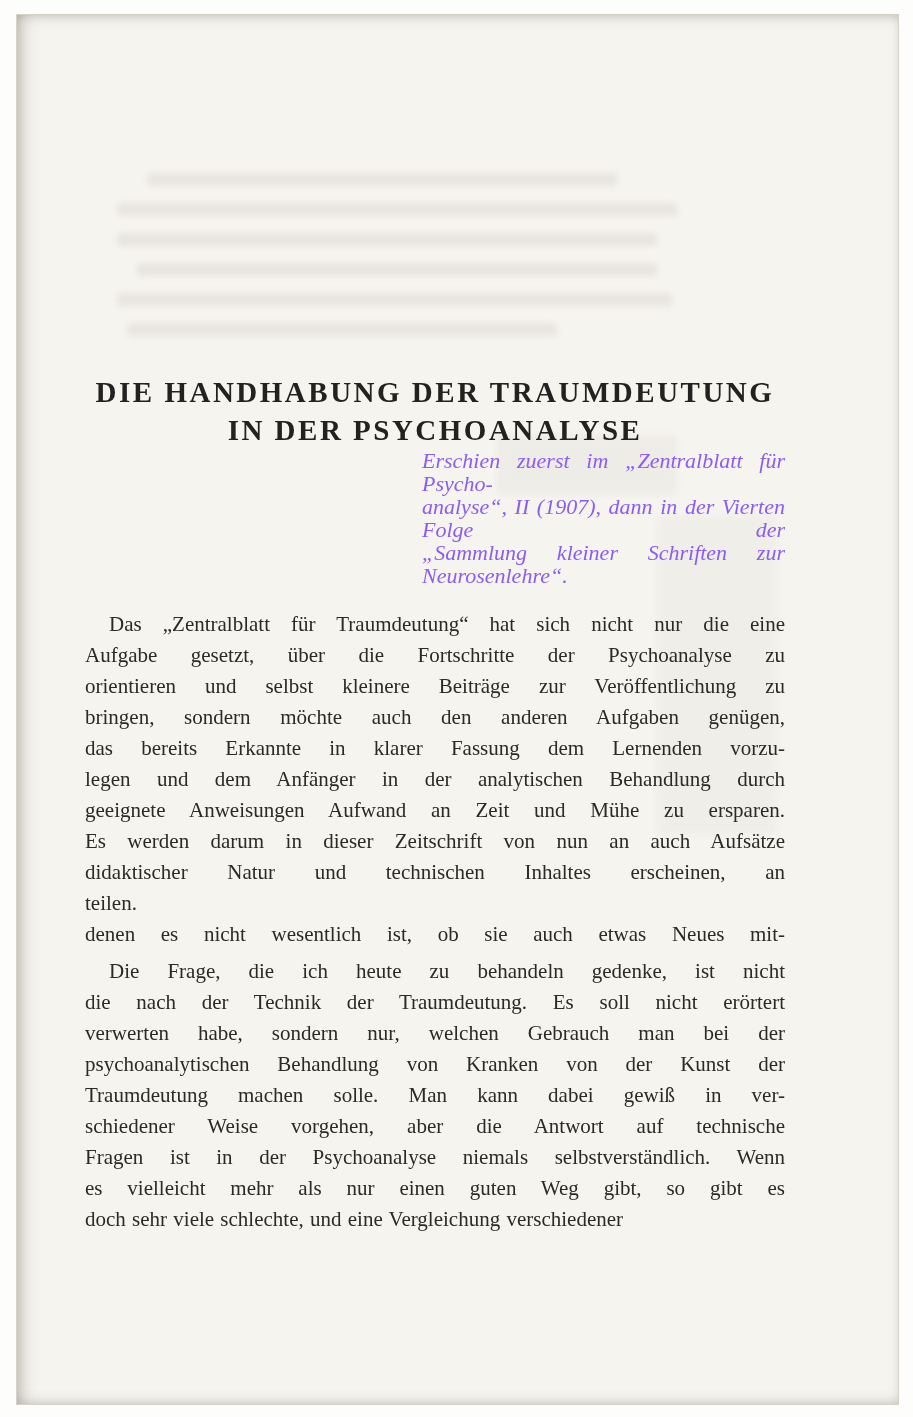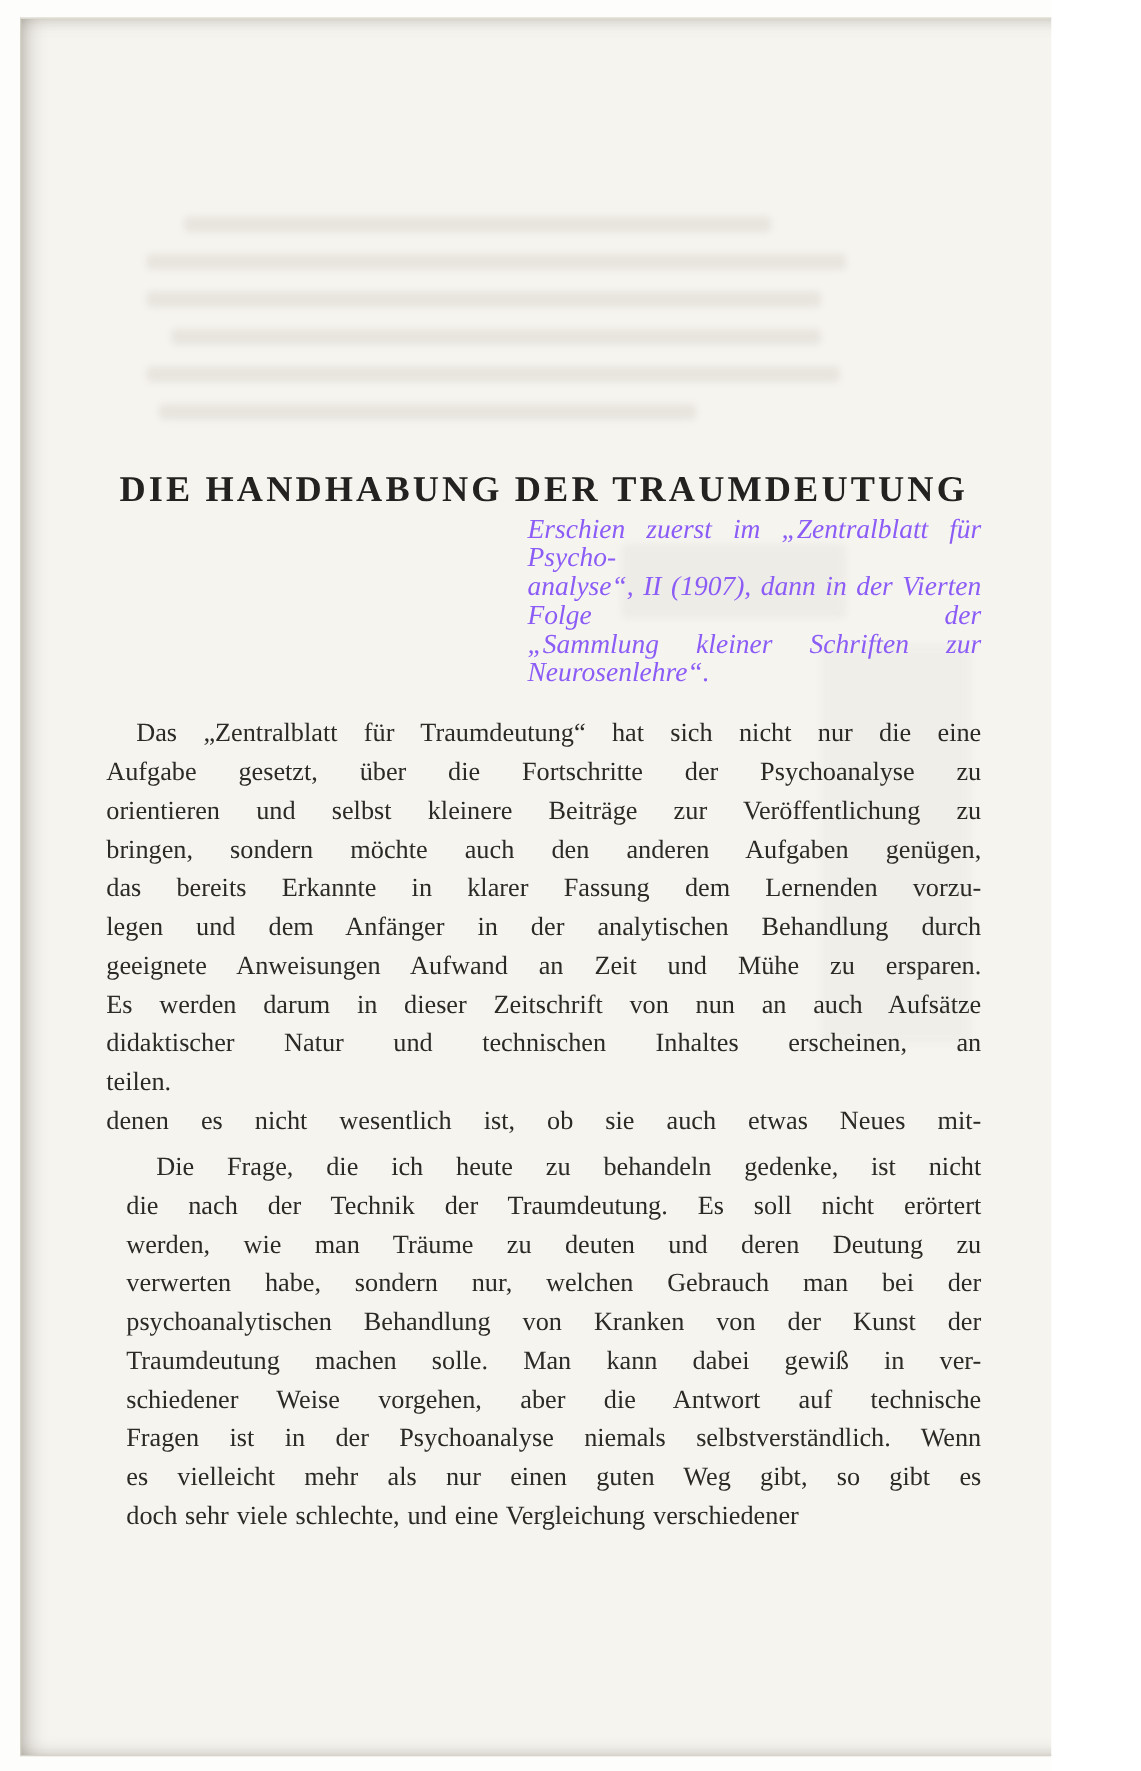--- a/index.html
+++ b/index.html
@@ -2,21 +2,21 @@
 <html><head>
 <meta charset="utf-8">
 <style>
   html, body {
     margin: 0;
     padding: 0;
     background: #ffffff;
   }
   .screenshot {
     position: relative;
-    width: 841px;
+    width: 913px;
     height: 1417px;
     background: #fdfdfb;
     overflow: hidden;
     font-family: "Liberation Serif", "DejaVu Serif", serif;
   }
   
   .page {
     position: absolute;
     left: 16px;
     top: 14px;
@@ -66,21 +66,21 @@
   .source-note .line {
     text-align: justify;
     text-align-last: justify;
   }
   .paragraph {
     font-size: 21px;
     line-height: 31px;
     color: #2b2a26;
   }
   .paragraph.first { margin-top: 22px; }
-  .paragraph.second { margin-top: 6px; margin-left: 16px; }
+  .paragraph.second { margin-top: 6px; }
   .paragraph .line {
     text-align: justify;
     text-align-last: justify;
     word-spacing: 1px;
   }
   .paragraph .line.indent { text-indent: 24px; }
   .paragraph .line.last {
     text-align-last: left;
   }
 </style>
@@ -96,20 +96,21 @@
     <div class="ghost" style="left:120px; top:248px; width:520px; height:13px;"></div>
     <div class="ghost" style="left:100px; top:278px; width:555px; height:13px;"></div>
     <div class="ghost" style="left:110px; top:308px; width:430px; height:13px;"></div>
     <div class="ghost" style="left:480px; top:420px; width:180px; height:60px; opacity:0.07;"></div>
     <div class="ghost" style="left:640px; top:500px; width:120px; height:320px; opacity:0.05;"></div>
 
     <div class="content">
 
       <div class="title">
         <div>DIE HANDHABUNG DER TRAUMDEUTUNG</div>
+        <div>IN DER PSYCHOANALYSE</div>
       </div>
 
       <div class="source-note">
         <div class="line">Erschien zuerst im „Zentralblatt für Psycho-</div>
         <div class="line">analyse“, II (1907), dann in der Vierten Folge der</div>
         <div class="line">„Sammlung kleiner Schriften zur Neurosenlehre“.</div>
       </div>
 
       <div class="paragraph first">
           <div class="line indent">Das „Zentralblatt für Traumdeutung“ hat sich nicht nur die eine</div>
@@ -120,21 +121,20 @@
           <div class="line">legen und dem Anfänger in der analytischen Behandlung durch</div>
           <div class="line">geeignete Anweisungen Aufwand an Zeit und Mühe zu ersparen.</div>
           <div class="line">Es werden darum in dieser Zeitschrift von nun an auch Aufsätze</div>
           <div class="line">didaktischer Natur und technischen Inhaltes erscheinen, an</div>
           <div class="line last">teilen.</div>
           <div class="line">denen es nicht wesentlich ist, ob sie auch etwas Neues mit-</div>
         </div>
       <div class="paragraph second">
           <div class="line indent">Die Frage, die ich heute zu behandeln gedenke, ist nicht</div>
           <div class="line">die nach der Technik der Traumdeutung. Es soll nicht erörtert</div>
-          <div class="line">werden, wie man Träume zu deuten und deren Deutung zu</div>
           <div class="line">verwerten habe, sondern nur, welchen Gebrauch man bei der</div>
           <div class="line">psychoanalytischen Behandlung von Kranken von der Kunst der</div>
           <div class="line">Traumdeutung machen solle. Man kann dabei gewiß in ver-</div>
           <div class="line">schiedener Weise vorgehen, aber die Antwort auf technische</div>
           <div class="line">Fragen ist in der Psychoanalyse niemals selbstverständlich. Wenn</div>
           <div class="line">es vielleicht mehr als nur einen guten Weg gibt, so gibt es</div>
           <div class="line last">doch sehr viele schlechte, und eine Vergleichung verschiedener</div>
         </div>
 
     </div>

